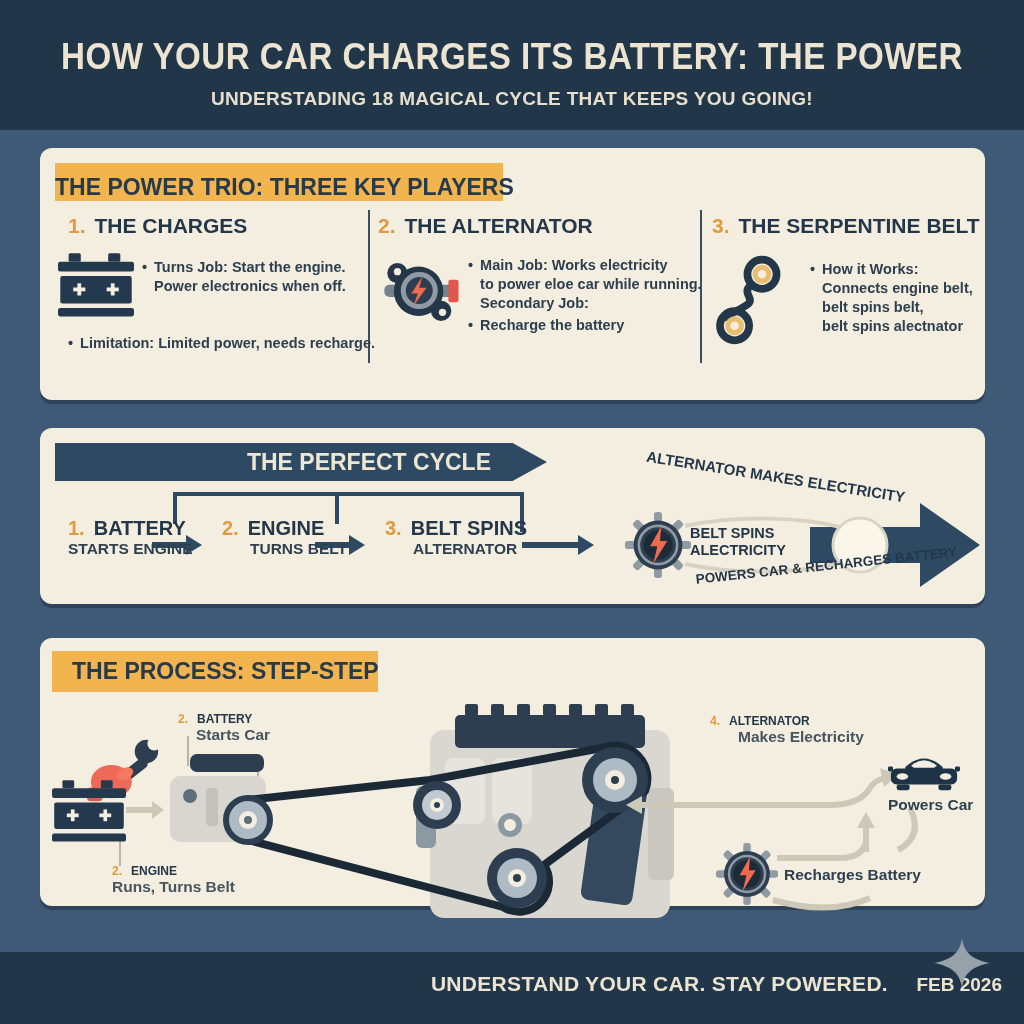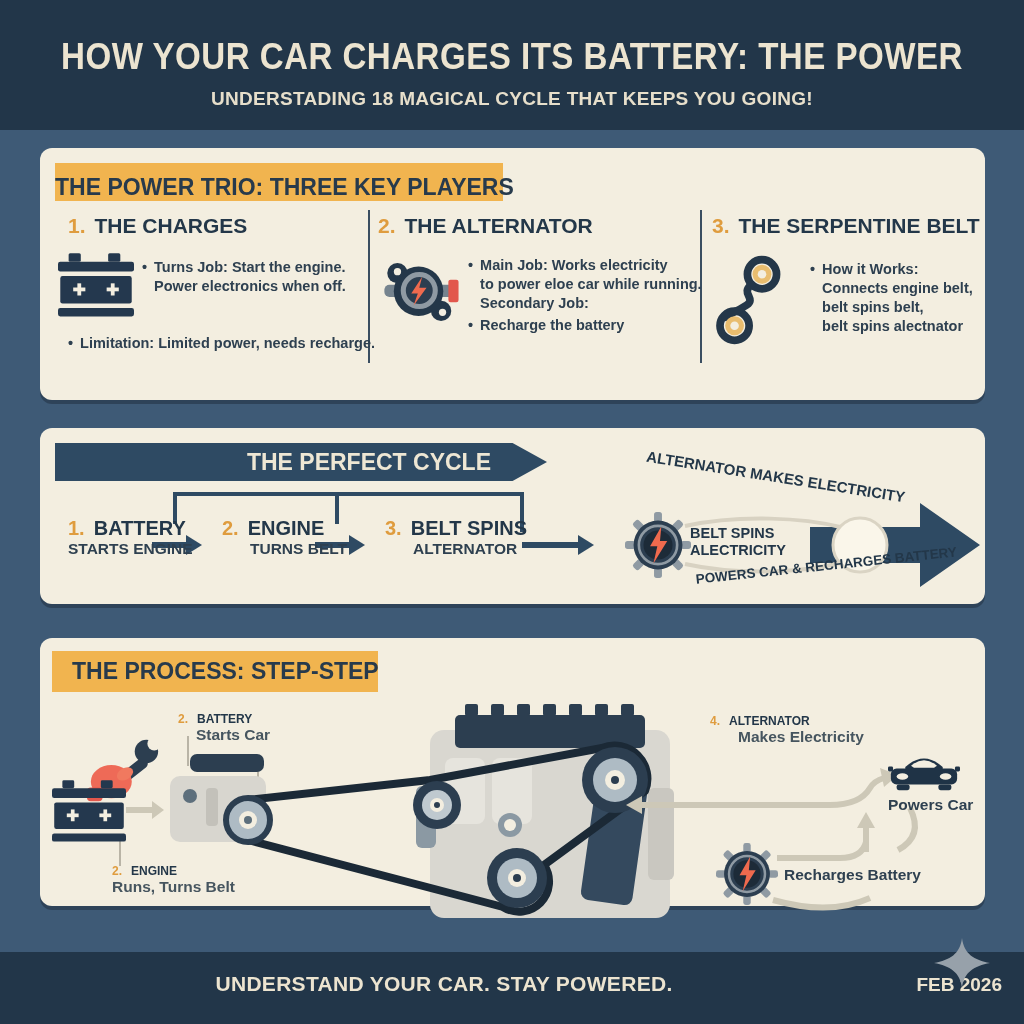--- a/index.html
+++ b/index.html
@@ -47,21 +47,21 @@
   .rot-top{left:605px;top:40px;font-size:15px;transform:rotate(9deg);}
   .rot-bottom{left:655px;top:130px;font-size:13.5px;transform:rotate(-6deg);}
   .midlabel{position:absolute;left:650px;top:97px;font-size:14.5px;font-weight:700;
             color:#233749;line-height:1.2;}
   .midlabel .line{display:block;}
 
   .plabel{position:absolute;white-space:nowrap;}
   .plabel .t{font-size:12px;font-weight:700;color:#233749;display:block;}
   .plabel .s{font-size:15.5px;font-weight:700;color:#46555f;display:block;}
 
-  .tagline{position:absolute;left:0;top:20px;width:888px;text-align:center;
+  .tagline{position:absolute;left:0;top:20px;width:888px;text-align:right;
            color:#ece4d0;font-size:21px;font-weight:700;letter-spacing:.3px;}
   .date{position:absolute;right:22px;top:22px;color:#ece4d0;font-size:19px;font-weight:700;}
 </style>
 </head>
 <body>
 
 <div class="page">
 
   <div class="header">
     <div class="title">HOW YOUR CAR CHARGES ITS BATTERY: THE POWER</div>

